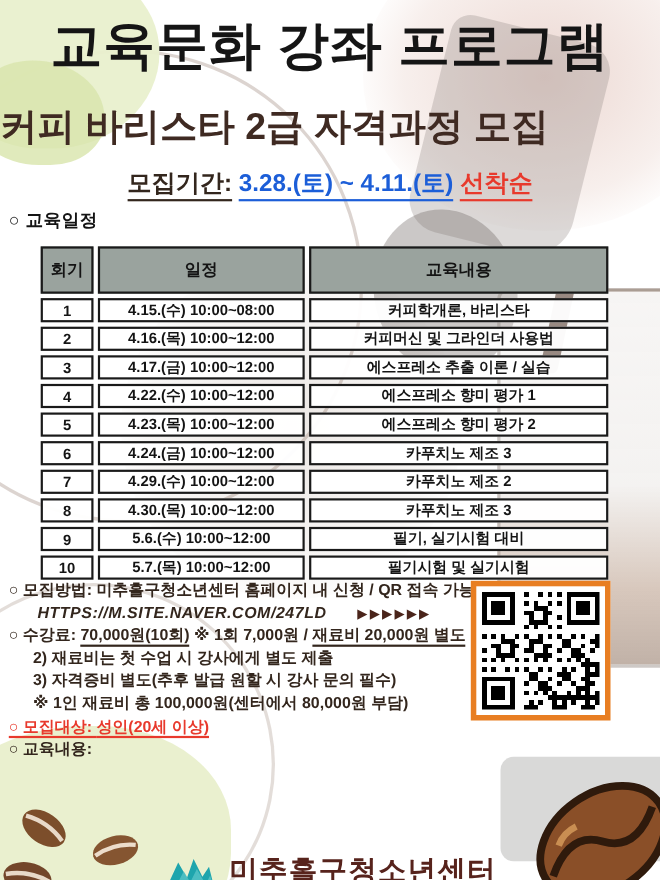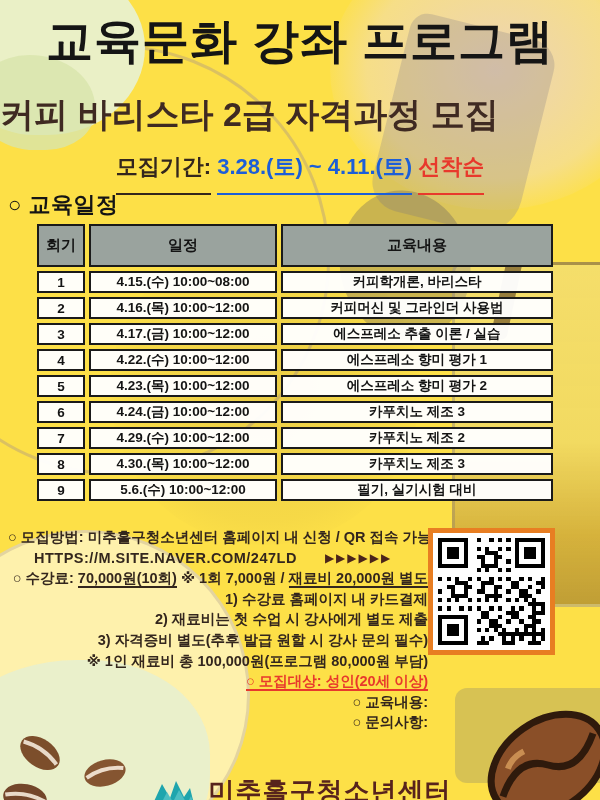--- a/index.html
+++ b/index.html
@@ -4,21 +4,21 @@
 <style>
   :root{
     --title:#151515; --subtitle:#3f2a22; --body-text:#33261d;
     --date-blue:#1c5ed8; --accent-red:#e8392c;
     --table-header-bg:#9aa39e; --table-border:#1a1a1a;
     --qr-border:#e87e22; --arrow-brown:#4a241a;
     --logo-teal:#1ea5ad; --footer-text:#57231c;
   }
   *{margin:0;padding:0;box-sizing:border-box;}
   body{font-family:"Liberation Sans","DejaVu Sans",sans-serif;background:#888;}
-  .poster{position:relative;width:600px;height:800px;background:#fde047;overflow:hidden;}
+  .poster{position:relative;width:600px;height:800px;background:#ffffff;overflow:hidden;}
 
   
   .deco{position:absolute;z-index:0;pointer-events:none;}
   .hand-blob{left:330px;top:-70px;width:330px;height:280px;border-radius:50%;
     background:radial-gradient(ellipse at center, rgba(233,209,202,.85) 0%, rgba(238,220,214,.45) 55%, rgba(255,255,255,0) 75%);}
   .jug-shape{left:388px;top:25px;width:150px;height:200px;border-radius:18px 26px 40px 30px;
     background:rgba(148,141,138,.32);transform:rotate(14deg);}
   .jug-dark{left:340px;top:190px;width:130px;height:150px;border-radius:50%;
     background:rgba(105,98,95,.35);transform:rotate(-12deg);}
   .circle-outline-top{left:-100px;top:45px;width:430px;height:430px;border-radius:50%;
@@ -44,40 +44,40 @@
   .bean-br{right:-28px;bottom:-30px;}
 
   
   .content{position:absolute;inset:0;z-index:2;}
   .page-title{position:absolute;top:10px;left:0;width:100%;text-align:center;
     font-size:47px;font-weight:800;letter-spacing:1px;color:var(--title);white-space:nowrap;}
   .page-subtitle{position:absolute;top:92px;left:0;width:100%;text-align:left;
     font-size:34px;font-weight:800;color:var(--subtitle);white-space:nowrap;}
   .period{position:absolute;top:152px;left:0;width:100%;text-align:center;
     font-size:22px;font-weight:800;white-space:nowrap;color:var(--body-text);}
-  .period span{border-bottom:2.5px solid currentColor;padding-bottom:14px;}
+  .period span{border-bottom:2.5px solid currentColor;padding-bottom:2px;}
   .period .p-dates{color:var(--date-blue);}
   .period .p-note{color:var(--accent-red);}
 
-  .section-title{position:absolute;top:190px;left:8px;font-size:22px;font-weight:800;
+  .section-title{position:absolute;top:190px;left:8px;font-size:16px;font-weight:800;
     color:#141414;letter-spacing:.5px;}
 
   table.schedule{position:absolute;top:220px;left:33px;width:524px;
     border-collapse:separate;border-spacing:4px 4px;table-layout:fixed;}
   table.schedule th,table.schedule td{border:2.5px solid var(--table-border);
     text-align:center;vertical-align:middle;color:#141414;}
   table.schedule th{background:var(--table-header-bg);height:43px;font-size:15px;font-weight:700;}
   table.schedule td{background:rgba(255,255,255,.96);height:21px;font-size:13.5px;font-weight:600;
     white-space:nowrap;overflow:hidden;}
   col.c-session{width:48px;} col.c-date{width:188px;} col.c-content{width:272px;}
 
   .info{position:absolute;top:527px;left:8px;width:420px;font-size:14.5px;font-weight:600;
-    color:var(--body-text);line-height:20.6px;white-space:nowrap;text-align:right;}
+    color:var(--body-text);line-height:20.6px;white-space:nowrap;}
   .info .u{border-bottom:2px solid currentColor;}
-  .ln-url{padding-left:26px;display:flex;align-items:center;}
+  .ln-url{padding-left:26px;display:flex;align-items:center;font-style:italic;}
   .ln-url .url{letter-spacing:.5px;font-weight:700;}
   .ln-url .arrows{margin-left:28px;color:var(--arrow-brown);font-size:12px;letter-spacing:2px;}
   .ln-indent{padding-left:22px;}
   .ln-target{color:var(--accent-red);}
   .ln-target .u{border-bottom-color:var(--accent-red);}
 
   .qr-frame{position:absolute;left:428px;top:528px;width:127px;height:127px;z-index:3;
     background:#fff;border:5px solid var(--qr-border);padding:5px;}
   .qr-frame svg{display:block;width:107px;height:107px;}
 
@@ -193,37 +193,40 @@
           <tr>
             <td>8</td>
             <td>4.30.(목) 10:00~12:00</td>
             <td>카푸치노 제조 3</td>
           </tr>
           <tr>
             <td>9</td>
             <td>5.6.(수) 10:00~12:00</td>
             <td>필기, 실기시험 대비</td>
           </tr>
+          <tr>
+            <td>10</td>
+            <td>5.7.(목) 10:00~12:00</td>
+            <td>필기시험 및 실기시험</td>
+          </tr>
         </tbody>
     </table>
 
     <div class="info">
       <div>○ 모집방법: 미추홀구청소년센터 홈페이지 내 신청 / QR 접속 가능</div>
       <div class="ln-url">
         <span class="url">HTTPS://M.SITE.NAVER.COM/247LD</span>
         <span class="arrows">▶▶▶▶▶▶</span>
       </div>
       <div><span>○ 수강료: </span><span class="u">70,000원(10회)</span><span> ※ 1회 7,000원 / </span><span class="u">재료비 20,000원 별도</span></div>
-      <div class="ln-indent">1) 수강료 홈페이지 내 카드결제</div>
       <div class="ln-indent">2) 재료비는 첫 수업 시 강사에게 별도 제출</div>
       <div class="ln-indent">3) 자격증비 별도(추후 발급 원할 시 강사 문의 필수)</div>
-      <div class="ln-indent">※ 1인 재료비 총 100,000원(프로그램 80,000원 부담)</div>
+      <div class="ln-indent">※ 1인 재료비 총 100,000원(센터에서 80,000원 부담)</div>
       <div class="ln-target"><span class="u">○ 모집대상: </span><span class="u">성인(20세 이상)</span></div>
       <div>○ 교육내용:</div>
-      <div>○ 문의사항:</div>
     </div>
 
     <div class="qr-frame">
       <svg id="qr-pattern" viewBox="0 0 25 25" shape-rendering="crispEdges">
           <rect x="9" y="0" width="1" height="1" fill="#000"></rect>
           <rect x="12" y="0" width="1" height="1" fill="#000"></rect>
           <rect x="14" y="0" width="1" height="1" fill="#000"></rect>
           <rect x="16" y="0" width="1" height="1" fill="#000"></rect>
           <rect x="9" y="2" width="1" height="1" fill="#000"></rect>
           <rect x="11" y="2" width="1" height="1" fill="#000"></rect>

